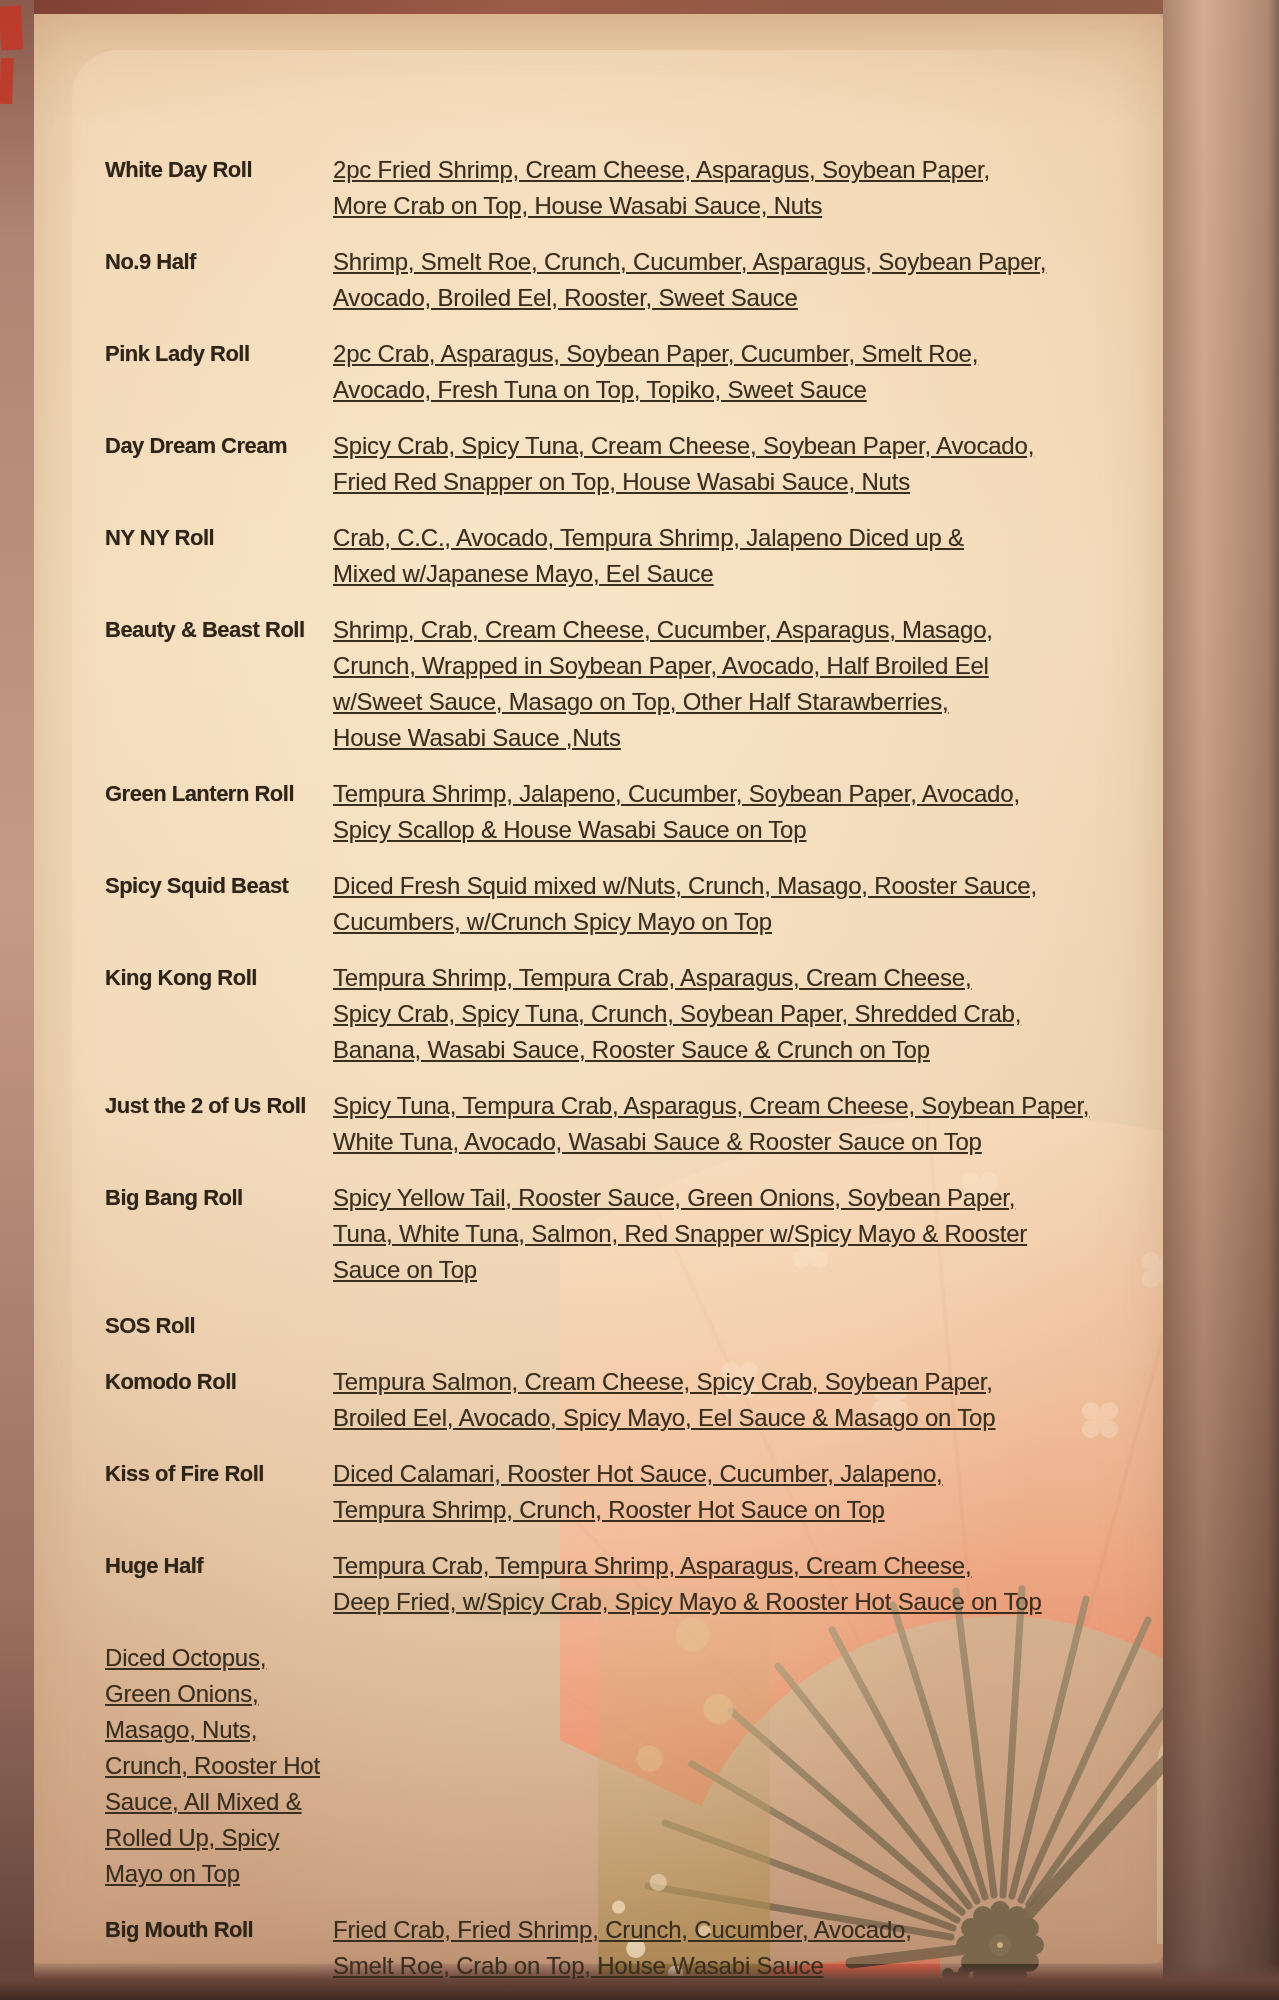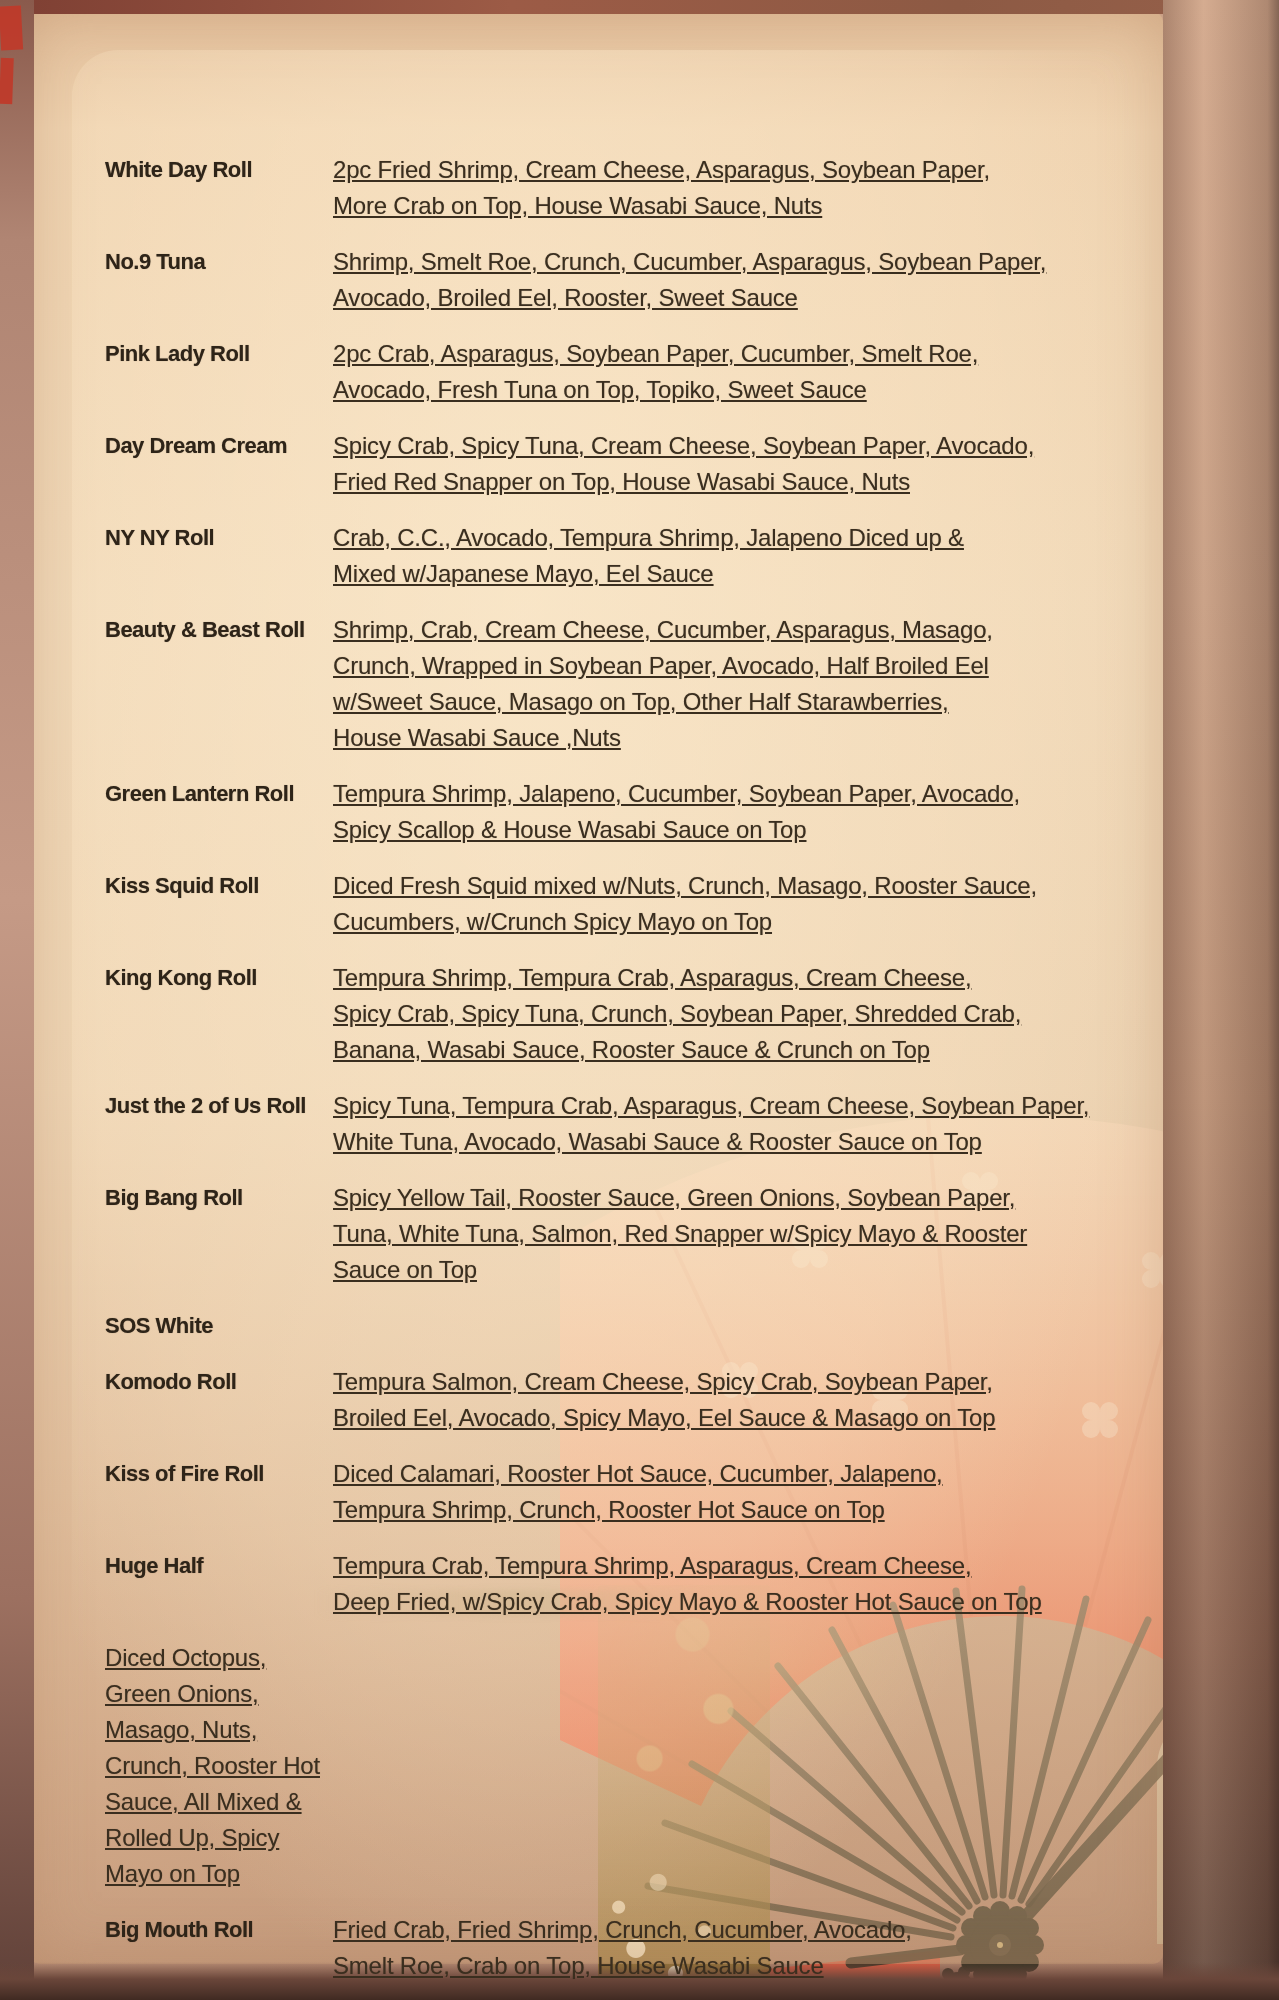--- a/index.html
+++ b/index.html
@@ -214,21 +214,21 @@
 <div class="abs red-mark red-mark-2"></div>
 
 <main class="abs content" id="menu-list">
   <section class="row">
     <h3 class="name">White Day Roll</h3>
     <p class="desc">2pc Fried Shrimp, Cream Cheese, Asparagus, Soybean Paper,
 More Crab on Top, House Wasabi Sauce, Nuts</p>
   </section>
 
   <section class="row">
-    <h3 class="name">No.9 Tuna</h3>
+    <h3 class="name">No.9 Half</h3>
     <p class="desc">Shrimp, Smelt Roe, Crunch, Cucumber, Asparagus, Soybean Paper,
 Avocado, Broiled Eel, Rooster, Sweet Sauce</p>
   </section>
 
   <section class="row">
     <h3 class="name">Pink Lady Roll</h3>
     <p class="desc">2pc Crab, Asparagus, Soybean Paper, Cucumber, Smelt Roe,
 Avocado, Fresh Tuna on Top, Topiko, Sweet Sauce</p>
   </section>
 
@@ -252,21 +252,21 @@
 House Wasabi Sauce ,Nuts</p>
   </section>
 
   <section class="row">
     <h3 class="name">Green Lantern Roll</h3>
     <p class="desc">Tempura Shrimp, Jalapeno, Cucumber, Soybean Paper, Avocado,
 Spicy Scallop &amp; House Wasabi Sauce on Top</p>
   </section>
 
   <section class="row">
-    <h3 class="name">Kiss Squid Roll</h3>
+    <h3 class="name">Spicy Squid Beast</h3>
     <p class="desc">Diced Fresh Squid mixed w/Nuts, Crunch, Masago, Rooster Sauce,
 Cucumbers, w/Crunch Spicy Mayo on Top</p>
   </section>
 
   <section class="row">
     <h3 class="name">King Kong Roll</h3>
     <p class="desc">Tempura Shrimp, Tempura Crab, Asparagus, Cream Cheese,
 Spicy Crab, Spicy Tuna, Crunch, Soybean Paper, Shredded Crab,
 Banana, Wasabi Sauce, Rooster Sauce &amp; Crunch on Top</p>
   </section>
@@ -278,21 +278,21 @@
   </section>
 
   <section class="row">
     <h3 class="name">Big Bang Roll</h3>
     <p class="desc">Spicy Yellow Tail, Rooster Sauce, Green Onions, Soybean Paper,
 Tuna, White Tuna, Salmon, Red Snapper w/Spicy Mayo &amp; Rooster
 Sauce on Top</p>
   </section>
 
   <section class="row">
-    <h3 class="name">SOS White</h3>
+    <h3 class="name">SOS Roll</h3>
   </section>
 
   <section class="row">
     <h3 class="name">Komodo Roll</h3>
     <p class="desc">Tempura Salmon, Cream Cheese, Spicy Crab, Soybean Paper,
 Broiled Eel, Avocado, Spicy Mayo, Eel Sauce &amp; Masago on Top</p>
   </section>
 
   <section class="row">
     <h3 class="name">Kiss of Fire Roll</h3>

